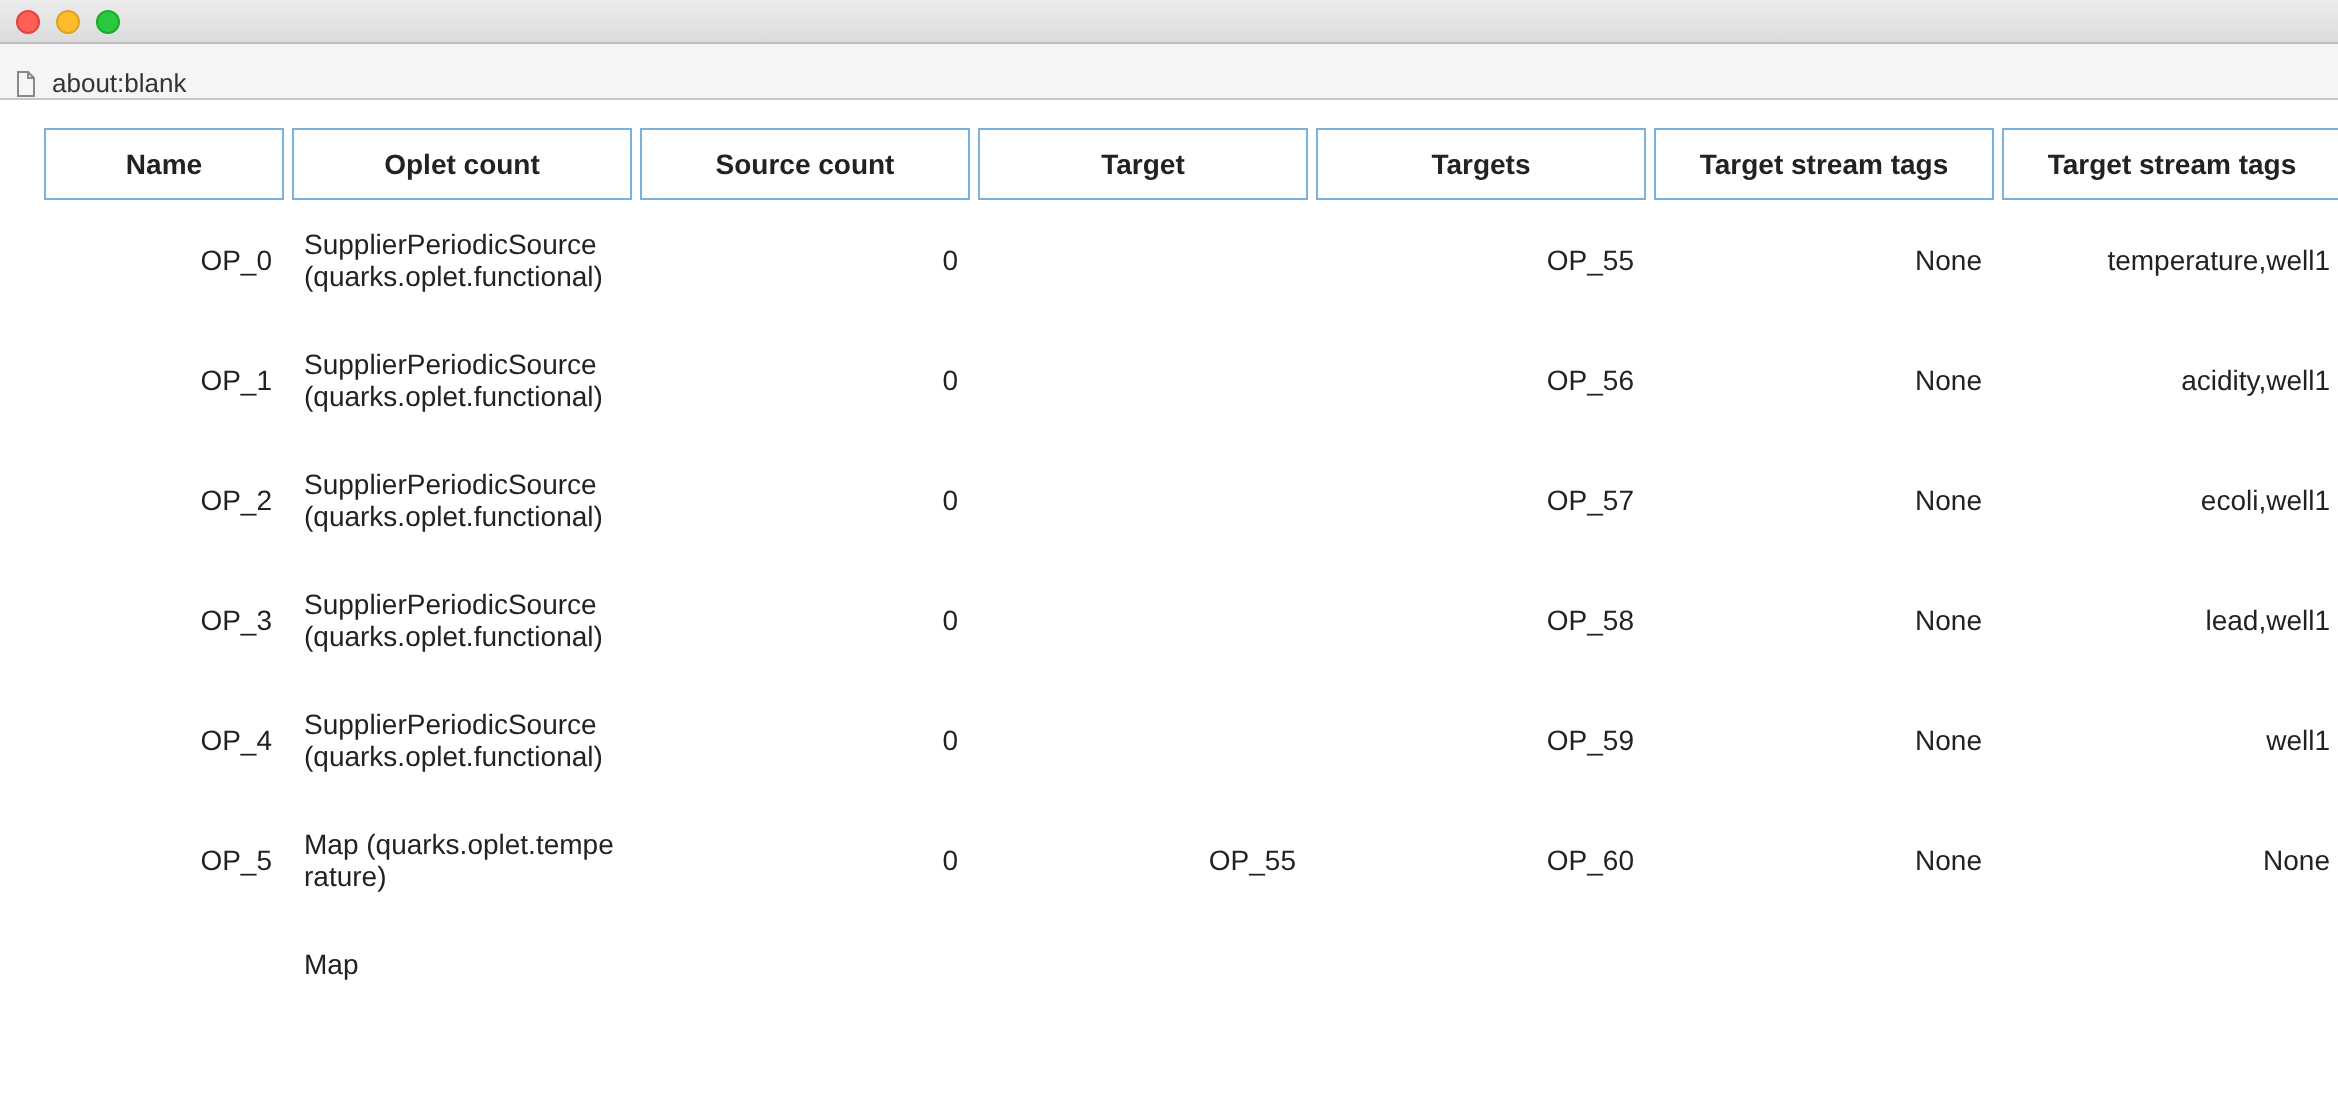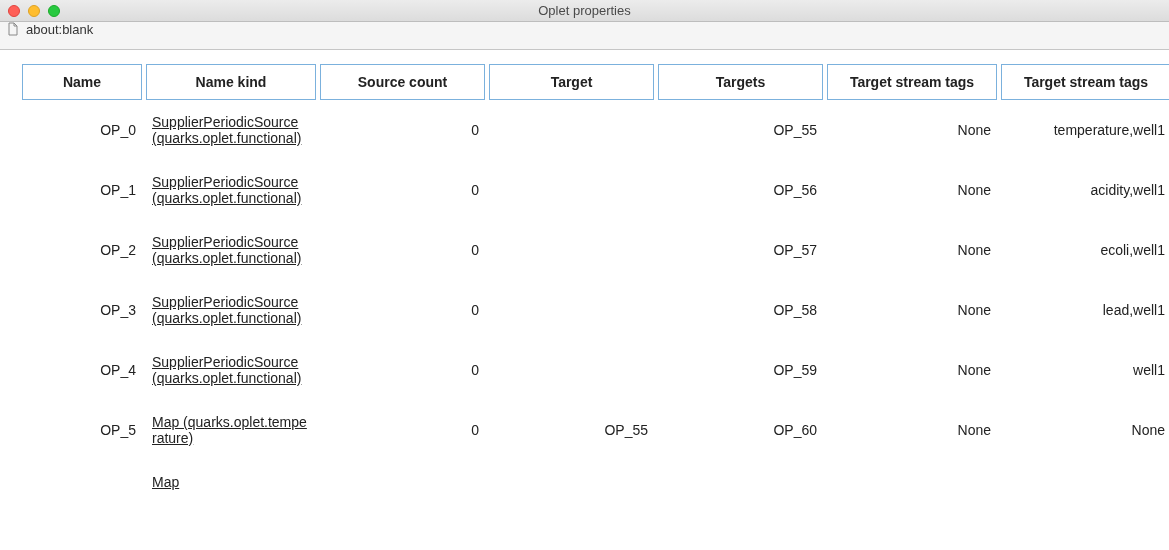--- a/index.html
+++ b/index.html
@@ -4,48 +4,47 @@
 <style>
   * { box-sizing: border-box; margin: 0; padding: 0; }
   html, body { width: 1169px; height: 550px; font-family: "Helvetica Neue", Helvetica, Arial, sans-serif; font-size: 14px; color: #222; background: #fff; overflow: hidden; }
   .title-bar { height: 22px; background: linear-gradient(#ececec,#dcdcdc); border-bottom: 1px solid #bdbdbd; position: relative; display: flex; align-items: center; }
   .traffic-lights { display: flex; gap: 8px; margin-left: 8px; }
   .light { width: 12px; height: 12px; border-radius: 50%; }
   .light.red { background: #ff5f57; border: 0.5px solid #e0443e; }
   .light.yellow { background: #ffbd2e; border: 0.5px solid #dea123; }
   .light.green { background: #28c940; border: 0.5px solid #1aab29; }
   .win-title { position: absolute; left: 0; right: 0; text-align: center; font-size: 13px; color: #4a4a4a; pointer-events: none; }
-  .addr-bar { height: 28px; background: #f5f5f5; border-bottom: 1px solid #c6c6c6; display: flex; align-items: flex-start; padding: 0 6px; }
+  .addr-bar { height: 28px; background: #f5f5f5; border-bottom: 1px solid #c6c6c6; display: flex; align-items: flex-end; padding: 0 6px; }
   .file-icon { width: 14px; height: 14px; margin-right: 6px; display: flex; align-items: center; justify-content: center; }
   .file-icon svg { width: 14px; height: 14px; }
   .addr-text { font-size: 13px; color: #333; }
   .content { padding: 14px 18px 0 18px; height: calc(550px - 22px - 28px); overflow: hidden; }
   table { width: 100%; border-collapse: separate; border-spacing: 4px 0; table-layout: fixed; }
   thead th { border: 1px solid #7bb1dd; background: #fff; padding: 9px 6px; font-weight: bold; text-align: center; font-size: 14px; margin-left: 27px; }
   tbody td { padding: 14px 6px 14px 6px; text-align: right; vertical-align: middle; font-size: 14px; }
-  tbody td.kind { text-align: left; word-break: break-all; text-decoration: underline; }
+  tbody td.kind { text-align: left; word-break: break-all; }
   tbody tr { }
   col.c-name   { width: 120px; }
   col.c-kind   { width: 170px; }
   col.c-tuple  { width: 165px; }
   col.c-src    { width: 165px; }
   col.c-tgt    { width: 165px; }
   col.c-stags  { width: 170px; }
   col.c-ttags  { width: 170px; }
 </style>
 </head>
 <body>
 
 <div class="title-bar">
   <div class="traffic-lights">
     <div class="light red"></div>
     <div class="light yellow"></div>
     <div class="light green"></div>
   </div>
-  <div class="win-title">Oplet properties</div>
 </div>
 
 <div class="addr-bar">
   <span class="file-icon">
     <svg viewBox="0 0 14 14">
         <path d="M3 1 h5 l3 3 v9 h-8 z" fill="none" stroke="#888" stroke-width="1"></path>
         <path d="M8 1 v3 h3" fill="none" stroke="#888" stroke-width="1"></path>
       </svg>
   </span>
   <span class="addr-text">about:blank</span>
@@ -58,21 +57,21 @@
         <col class="c-kind">
         <col class="c-tuple">
         <col class="c-src">
         <col class="c-tgt">
         <col class="c-stags">
         <col class="c-ttags">
     </colgroup>
     <thead>
       <tr>
         <th>Name</th>
-        <th>Name kind</th>
+        <th>Oplet count</th>
         <th>Source count</th>
         <th>Target</th>
         <th>Targets</th>
         <th>Target stream tags</th>
         <th>Target stream tags</th>
       </tr>
     </thead>
     <tbody id="tbody">
         <tr>
           <td>OP_0</td>

